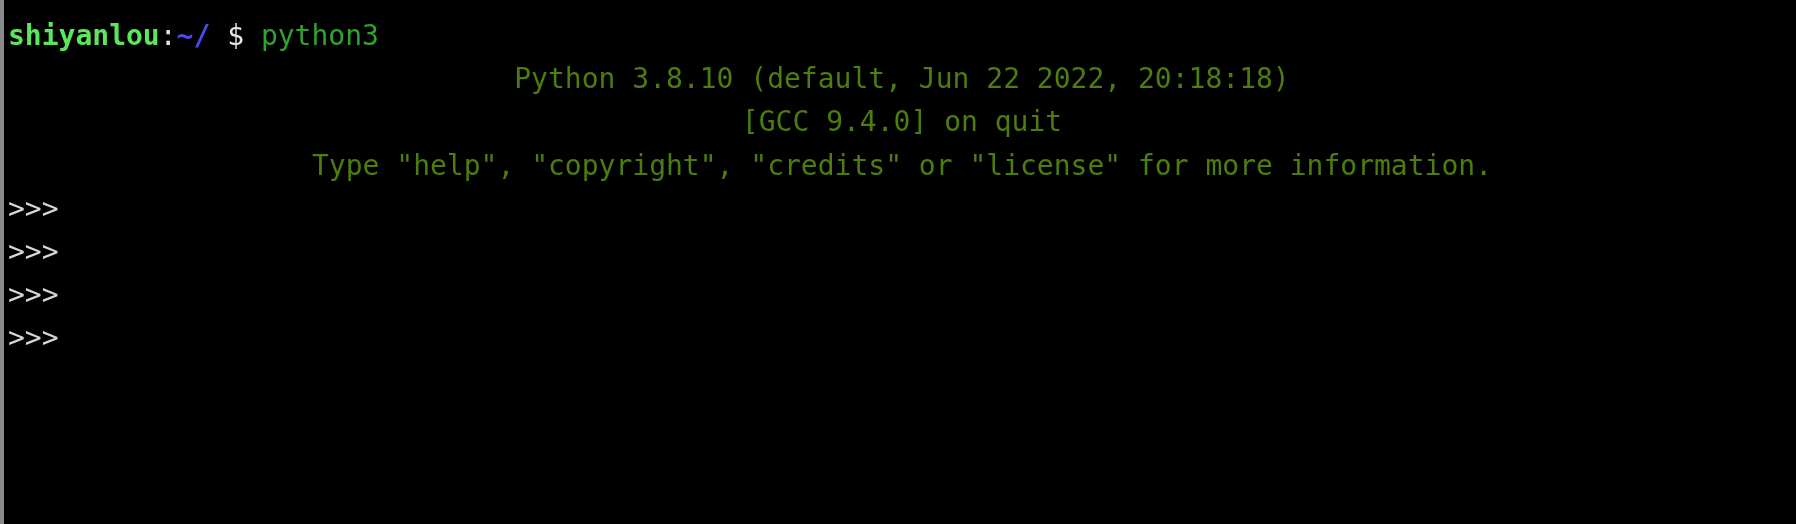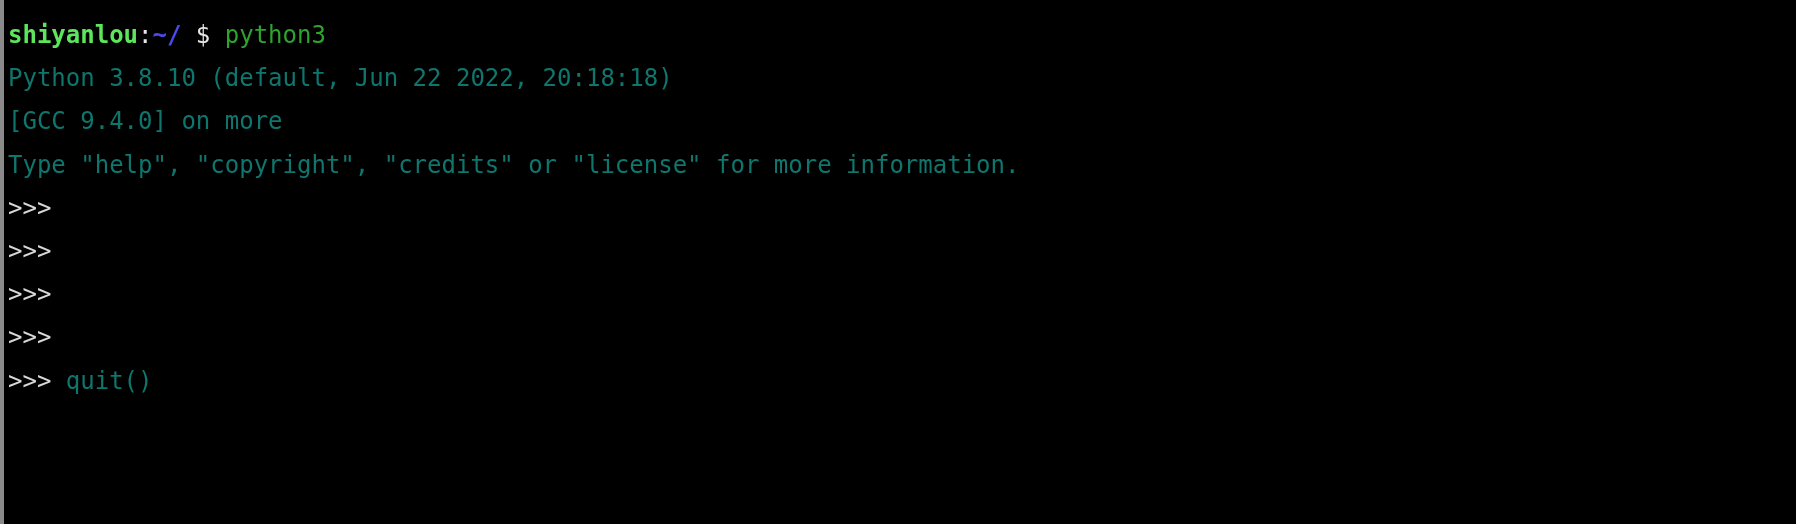--- a/index.html
+++ b/index.html
@@ -41,21 +41,21 @@
     top: 0;
     right: 0;
     bottom: 0;
     padding-left: 4px;
     box-sizing: border-box;
   }
 
   .line {
     height: 43.2px;
     line-height: 43.2px;
-    font-size: 24px;
+    font-size: 28px;
     letter-spacing: 0px;
     white-space: pre;
     color: #d8d8d8;
     font-family: "DejaVu Sans Mono", "Liberation Mono", monospace;
   }
 
   
   .line.clipped {
     height: 14px;
     line-height: 0px;
@@ -69,21 +69,21 @@
     line-height: 43.2px;
   }
 
   .seg { white-space: pre; }
 
   .c-user   { color: #5ce65c; font-weight: bold; }
   .c-punct  { color: #e6e6e6; }
   .c-path   { color: #4a4aef; font-weight: bold; }
   .c-dollar { color: #e6e6e6; }
   .c-cmd    { color: #2ea32e; }
-  .c-out    { color: #0f766e; }
+  .c-out    { color: #4d7c0f; text-align: center; }
   .c-prompt { color: #d8d8d8; }
 
   .cursor {
     display: inline-block;
     width: 20px;
     height: 36px;
     background: #ffffff;
     vertical-align: -6px;
   }
 </style>
@@ -94,25 +94,24 @@
 
   <div id="left-border"></div>
 
   <div id="screen">
 
     <div class="line clipped"><span class="seg c-prompt">&gt;&gt;&gt;</span></div>
 
     <div class="line"><span class="seg c-user">shiyanlou</span><span class="seg c-punct">:</span><span class="seg c-path">~/</span><span class="seg c-punct"> </span><span class="seg c-dollar">$</span><span class="seg c-punct"> </span><span class="seg c-cmd">python3</span></div>
 
     <div class="line c-out">Python 3.8.10 (default, Jun 22 2022, 20:18:18)</div>
-    <div class="line c-out">[GCC 9.4.0] on more</div>
+    <div class="line c-out">[GCC 9.4.0] on quit</div>
     <div class="line c-out">Type "help", "copyright", "credits" or "license" for more information.</div>
 
     <div class="line c-prompt">&gt;&gt;&gt;</div>
     <div class="line c-prompt">&gt;&gt;&gt;</div>
     <div class="line c-prompt">&gt;&gt;&gt;</div>
     <div class="line c-prompt">&gt;&gt;&gt;</div>
 
-    <div class="line"><span class="seg c-prompt">&gt;&gt;&gt;</span><span class="seg c-out"> quit()</span></div>
 
 
   </div>
 </div>
 
 </body></html>

